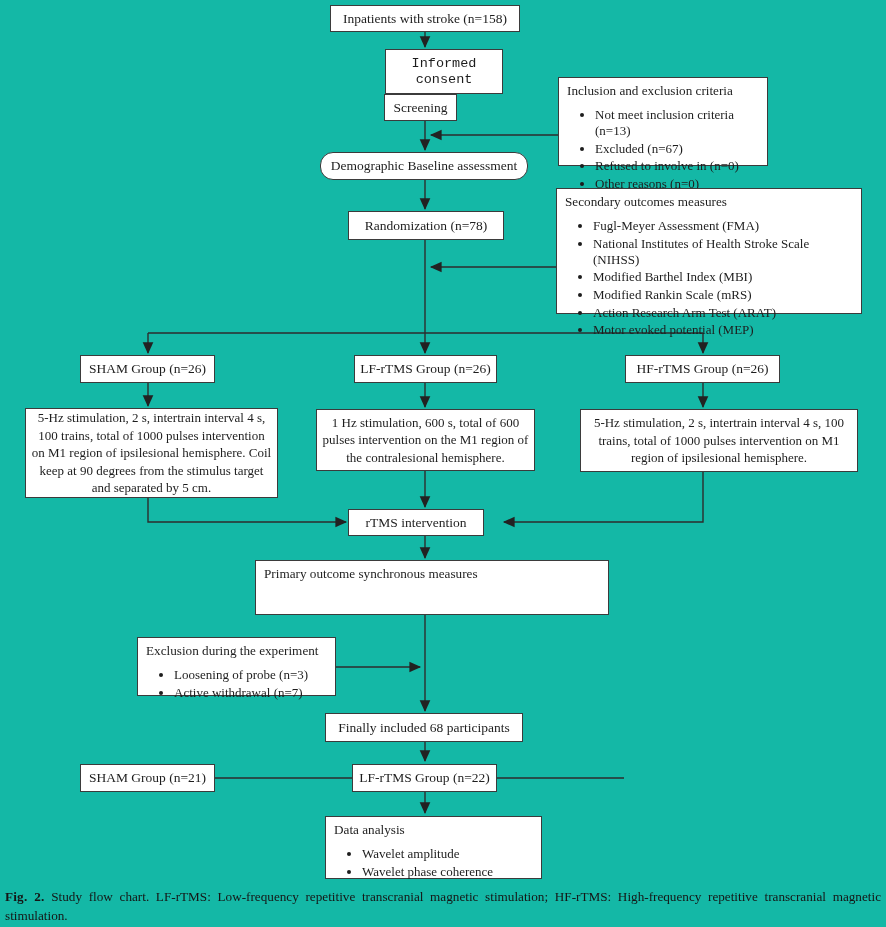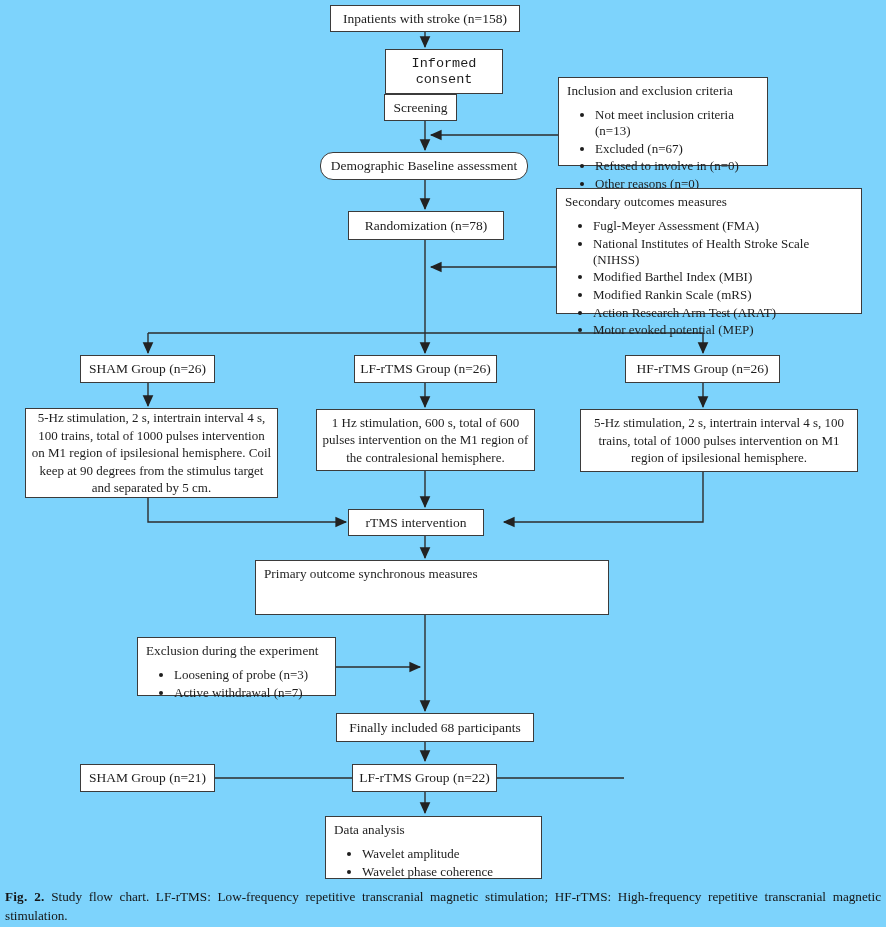--- a/index.html
+++ b/index.html
@@ -6,21 +6,21 @@
     margin: 0;
     padding: 0;
     background: #ffffff;
     font-family: "Liberation Serif", serif;
     color: #1d1d1d;
   }
   #figure-root {
     position: relative;
     width: 886px;
     height: 927px;
-    background: #7dd3fc;
+    background: #14b8a6;
     overflow: hidden;
   }
   #connectors {
     position: absolute;
     left: 0; top: 0;
     width: 886px; height: 927px;
   }
   .node {
     position: absolute;
     box-sizing: border-box;
@@ -73,21 +73,21 @@
   #n-secondary     { left:556px; top:188px; width:306px; height:126px; }
   #n-sham          { left:80px;  top:355px; width:135px; height:28px; }
   #n-lf            { left:354px; top:355px; width:143px; height:28px; }
   #n-hf            { left:625px; top:355px; width:155px; height:28px; }
   #n-sham-proto    { left:25px;  top:408px; width:253px; height:90px; }
   #n-lf-proto      { left:316px; top:409px; width:219px; height:62px; }
   #n-hf-proto      { left:580px; top:409px; width:278px; height:63px; }
   #n-rtms          { left:348px; top:509px; width:136px; height:27px; }
   #n-primary       { left:255px; top:560px; width:354px; height:55px; }
   #n-exclusion     { left:137px; top:637px; width:199px; height:59px; }
-  #n-finally       { left:325px; top:713px; width:198px; height:29px;margin-left:11px; }
+  #n-finally       { left:325px; top:713px; width:198px; height:29px; }
   #n-sham-final    { left:80px;  top:764px; width:135px; height:28px; }
   #n-lf-final      { left:352px; top:764px; width:145px; height:28px; }
   #n-hf-final      { left:624px; top:764px; width:157px; height:28px; }
   #n-analysis      { left:325px; top:816px; width:217px; height:63px; }
 
   #figure-caption {
     position: absolute;
     left: 5px; top: 888px;
     width: 876px;
     margin: 0;

